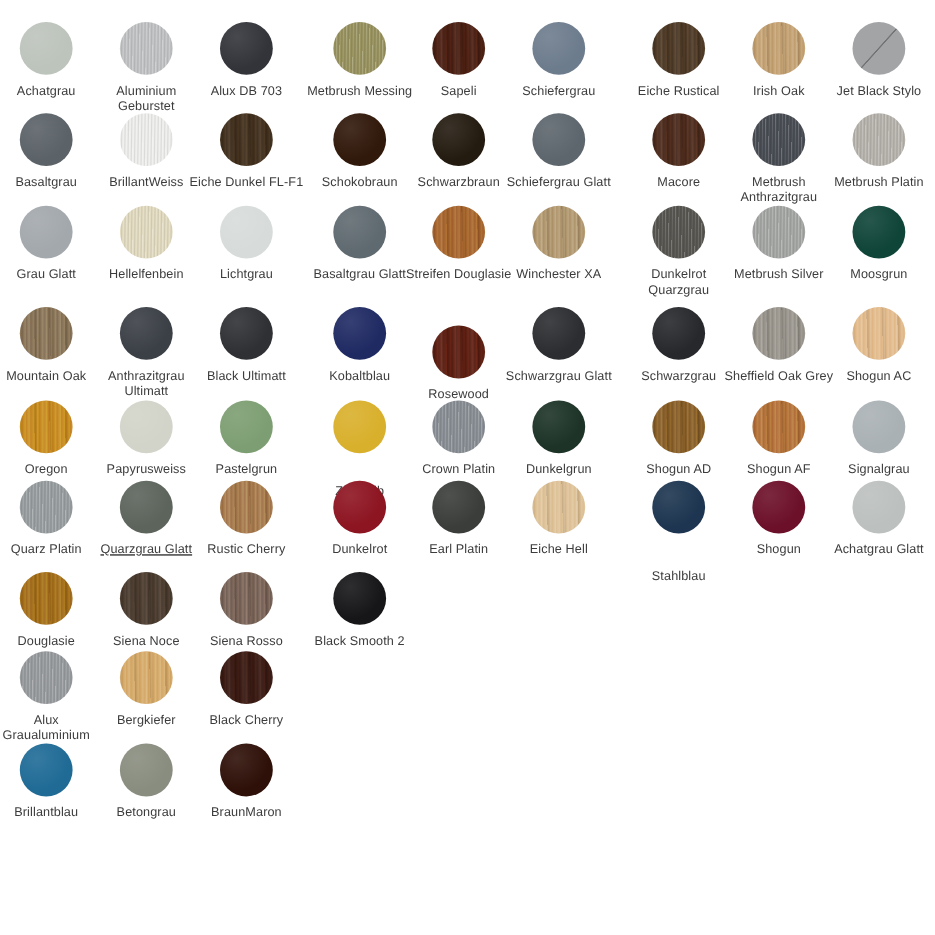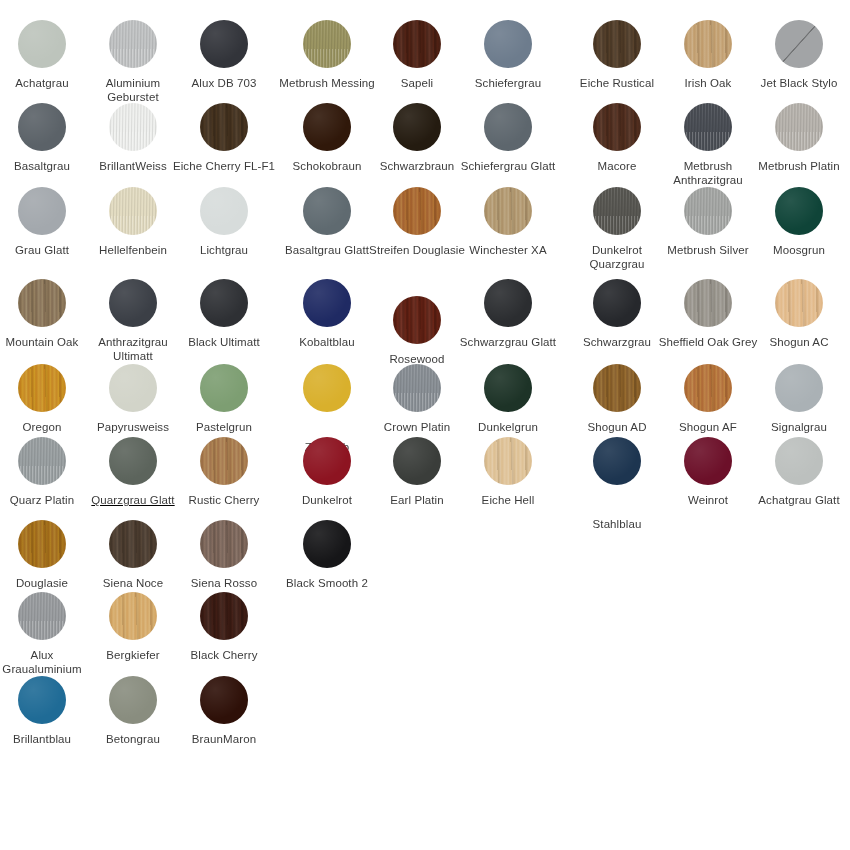--- a/index.html
+++ b/index.html
@@ -140,21 +140,21 @@
     <div class="swatch-cell" style="left: -10px; top: 103px;">
       <div class="swatch-disc tex-matte" title="Basaltgrau" style="background: rgb(91, 98, 104);"></div>
       <div class="swatch-label" style="color: rgb(60, 60, 60);">Basaltgrau</div>
     </div>
     <div class="swatch-cell" style="left: 81px; top: 103px;">
       <div class="swatch-disc tex-brushed" title="BrillantWeiss" style="background: rgb(239, 240, 238);"></div>
       <div class="swatch-label" style="color: rgb(60, 60, 60);">BrillantWeiss</div>
     </div>
     <div class="swatch-cell" style="left: 172px; top: 103px;">
       <div class="swatch-disc tex-wood" title="Eiche Dunkel FL-F1" style="background: rgb(66, 48, 29);"></div>
-      <div class="swatch-label" style="color: rgb(60, 60, 60);">Eiche Cherry FL-F1</div>
+      <div class="swatch-label" style="color: rgb(60, 60, 60);">Eiche Dunkel FL-F1</div>
     </div>
     <div class="swatch-cell" style="left: 275px; top: 103px;">
       <div class="swatch-disc tex-matte" title="Schokobraun" style="background: rgb(48, 24, 10);"></div>
       <div class="swatch-label" style="color: rgb(60, 60, 60);">Schokobraun</div>
     </div>
     <div class="swatch-cell" style="left: 365px; top: 103px;">
       <div class="swatch-disc tex-matte" title="Schwarzbraun" style="background: rgb(36, 27, 16);"></div>
       <div class="swatch-label" style="color: rgb(60, 60, 60);">Schwarzbraun</div>
     </div>
     <div class="swatch-cell" style="left: 456px; top: 103px;">
@@ -304,21 +304,21 @@
     <div class="swatch-cell" style="left: 456px; top: 437px;">
       <div class="swatch-disc tex-wood" title="Eiche Hell" style="background: rgb(223, 195, 153);"></div>
       <div class="swatch-label" style="color: rgb(60, 60, 60);">Eiche Hell</div>
     </div>
     <div class="swatch-cell" style="left: 565px; top: 437px;">
       <div class="swatch-disc tex-matte" title="Stahlblau" style="background: rgb(29, 53, 80);"></div>
       <div class="swatch-label" style="color: rgb(60, 60, 60); margin-top: 32px;">Stahlblau</div>
     </div>
     <div class="swatch-cell" style="left: 656px; top: 437px;">
       <div class="swatch-disc tex-matte" title="Weinrot" style="background: rgb(108, 16, 41);"></div>
-      <div class="swatch-label" style="color: rgb(60, 60, 60);">Weinrot</div>
+      <div class="swatch-label" style="color: rgb(60, 60, 60);">Shogun</div>
     </div>
     <div class="swatch-cell" style="left: 747px; top: 437px;">
       <div class="swatch-disc tex-matte" title="Achatgrau Glatt" style="background: rgb(188, 192, 190);"></div>
       <div class="swatch-label" style="color: rgb(60, 60, 60);">Achatgrau Glatt</div>
     </div>
     <div class="swatch-cell" style="left: -10px; top: 520px;">
       <div class="swatch-disc tex-wood" title="Douglasie" style="background: rgb(165, 112, 26);"></div>
       <div class="swatch-label" style="color: rgb(60, 60, 60);">Douglasie</div>
     </div>
     <div class="swatch-cell" style="left: 81px; top: 520px;">

